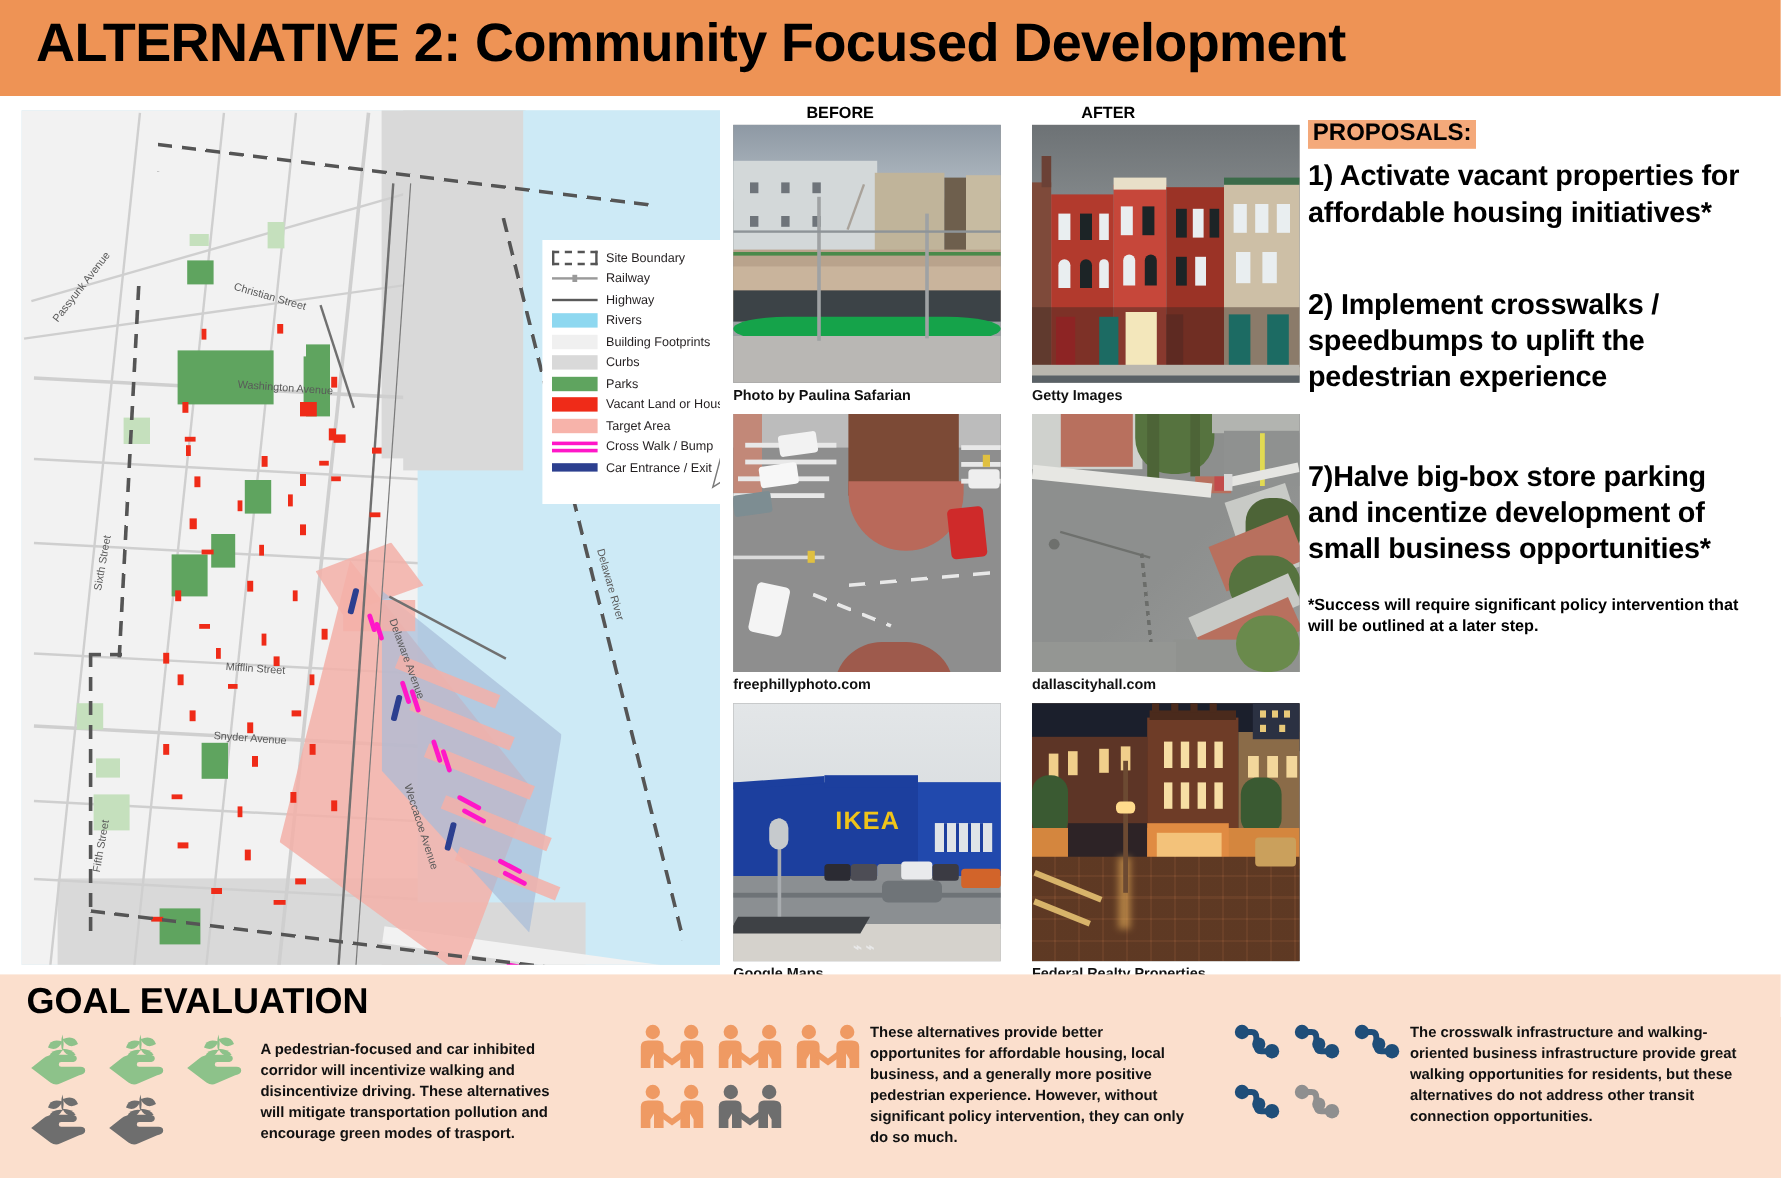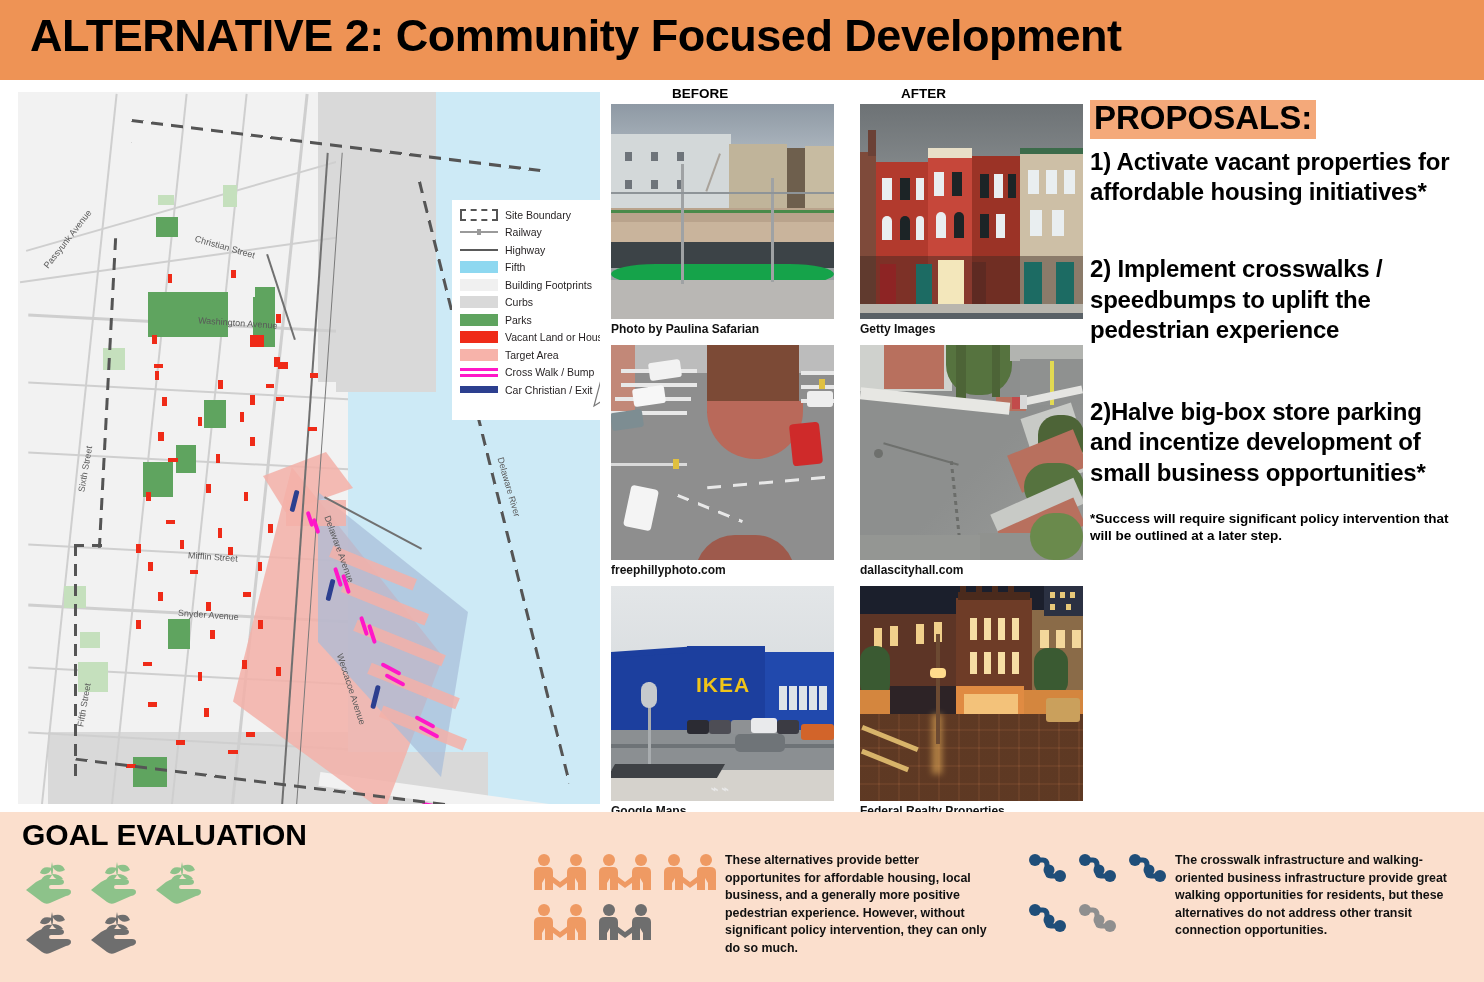--- a/index.html
+++ b/index.html
@@ -70,21 +70,21 @@
   .photo-box { width:223px; height:215px; overflow:hidden; position:relative; background:#888; }
   .photo-cap {
     font-size:12px; font-weight:bold; color:#111; margin-top:3px;
     font-family:"Liberation Sans", sans-serif; white-space:nowrap;
   }
 
   
   #proposals { position:absolute; left:1090px; top:100px; width:380px; }
   #proposals-header {
     background:#f4a97a; display:inline-block; padding:0 4px 2px 4px;
-    font-size:33px; font-weight:bold; color:#000; line-height:1.12;
+    font-size:20px; font-weight:bold; color:#000; line-height:1.12;
     font-family:"Liberation Sans", sans-serif;
   }
   .prop-item {
     font-size:24px; font-weight:bold; color:#000;
     line-height:1.26; margin-top:16px; letter-spacing:-0.2px;
     font-family:"Liberation Sans", sans-serif;
   }
   #prop-footnote {
     font-size:13.5px; font-weight:bold; color:#000; line-height:1.28;
     margin-top:22px; font-family:"Liberation Sans", sans-serif;
@@ -275,21 +275,21 @@
       <div class="lg-text">Railway</div>
     </div>
     <div class="lg-row">
       <div class="lg-swatch">
         <div style="position:absolute;left:0;top:5px;width:38px;height:2.5px;background:#5a5a5a;"></div>
       </div>
       <div class="lg-text">Highway</div>
     </div>
     <div class="lg-row">
       <div class="lg-swatch" style="background:#8ed8f0;"></div>
-      <div class="lg-text">Fifth</div>
+      <div class="lg-text">Rivers</div>
     </div>
     <div class="lg-row">
       <div class="lg-swatch" style="background:#f0f0f0;"></div>
       <div class="lg-text">Building Footprints</div>
     </div>
     <div class="lg-row">
       <div class="lg-swatch" style="background:#d9d9d9;"></div>
       <div class="lg-text">Curbs</div>
     </div>
     <div class="lg-row">
@@ -306,21 +306,21 @@
     </div>
     <div class="lg-row">
       <div class="lg-swatch">
         <div style="position:absolute;left:0;top:2px;width:38px;height:3px;background:#ff17c8;"></div>
         <div style="position:absolute;left:0;top:8px;width:38px;height:3px;background:#ff17c8;"></div>
       </div>
       <div class="lg-text">Cross Walk / Bump</div>
     </div>
     <div class="lg-row">
       <div class="lg-swatch" style="background:#2c3f8f;height:7px;"></div>
-      <div class="lg-text">Car Christian / Exit</div>
+      <div class="lg-text">Car Entrance / Exit</div>
     </div>
 
     <svg id="north-arrow" viewBox="0 0 24 44">
       <polygon points="12,4 20,34 12,29 4,34" fill="#ffffff" stroke="#7a7a7a" stroke-width="1.2"></polygon>
     </svg>
     <div style="position:absolute;right:11px;bottom:-2px;font-size:9.5px;font-weight:bold;color:#333;">N</div>
   </div>
 </div>
 
 <div id="photo-grid">
@@ -538,21 +538,21 @@
       <div style="position:absolute;left:186px;top:112px;width:34px;height:24px;background:#caa05c;border-radius:3px;"></div>
     </div>
     <div class="photo-cap">Federal Realty Properties</div>
   </div>
 </div>
 
 <div id="proposals">
   <div id="proposals-header">PROPOSALS:</div>
   <div class="prop-item" style="margin-top:8px;">1) Activate vacant properties for affordable housing initiatives*</div>
   <div class="prop-item" style="margin-top:47px;">2) Implement crosswalks / speedbumps to uplift the pedestrian experience</div>
-  <div class="prop-item" style="margin-top:52px;">2)Halve big-box store parking and incentize development of small business opportunities*</div>
+  <div class="prop-item" style="margin-top:52px;">7)Halve big-box store parking and incentize development of small business opportunities*</div>
   <div id="prop-footnote">*Success will require significant policy intervention that will be outlined at a later step.</div>
 </div>
 
 <div id="goal-band">
   <div id="goal-title">GOAL EVALUATION</div>
 
   <div class="goal-group" style="left:22px;width:480px;">
     <div class="goal-icons">
       <div class="icon-grid">
 
@@ -611,20 +611,21 @@
               <path d="M30 8 q10 -4 13 4 q-8 5 -13 -4 z"></path>
               <path d="M30 10 q-10 -3 -12 5 q8 4 12 -5 z"></path>
               <path d="M30 16 q8 0 11 5 q-7 3 -11 -5 z"></path>
               <path d="M30 17 q-8 -1 -11 5 q7 3 11 -5 z"></path>
               <path d="M4 32 l10 -8 q4 -3 9 -3 h14 q5 0 5 3 t-5 3 h-8 q-2 0 -2 2 t2 2 h16 q4 0 4 3 t-5 4 l-16 7 q-4 2 -8 -1 z"></path>
             </g>
           </svg>
         </div>
       </div>
     </div>
+    <div class="goal-text" style="width:260px;padding-top:8px;">A pedestrian-focused and car inhibited corridor will incentivize walking and disincentivize driving. These alternatives will mitigate transportation pollution and encourage green modes of trasport.</div>
   </div>
 
   <div class="goal-group" style="left:1025px;width:460px;top:38px;">
     <div class="goal-icons" style="width:150px;">
       <div class="icon-grid" style="width:150px;">
         <div class="icon-cell" style="width:50px;">
           <svg viewBox="0 0 48 48" width="48" height="48">
             <g stroke="#1f4e79" stroke-width="5" fill="none" stroke-linecap="round">
               <path d="M10 10 h8 q4 0 4 5 v6 q0 5 4 5 h8"></path>
             </g>

